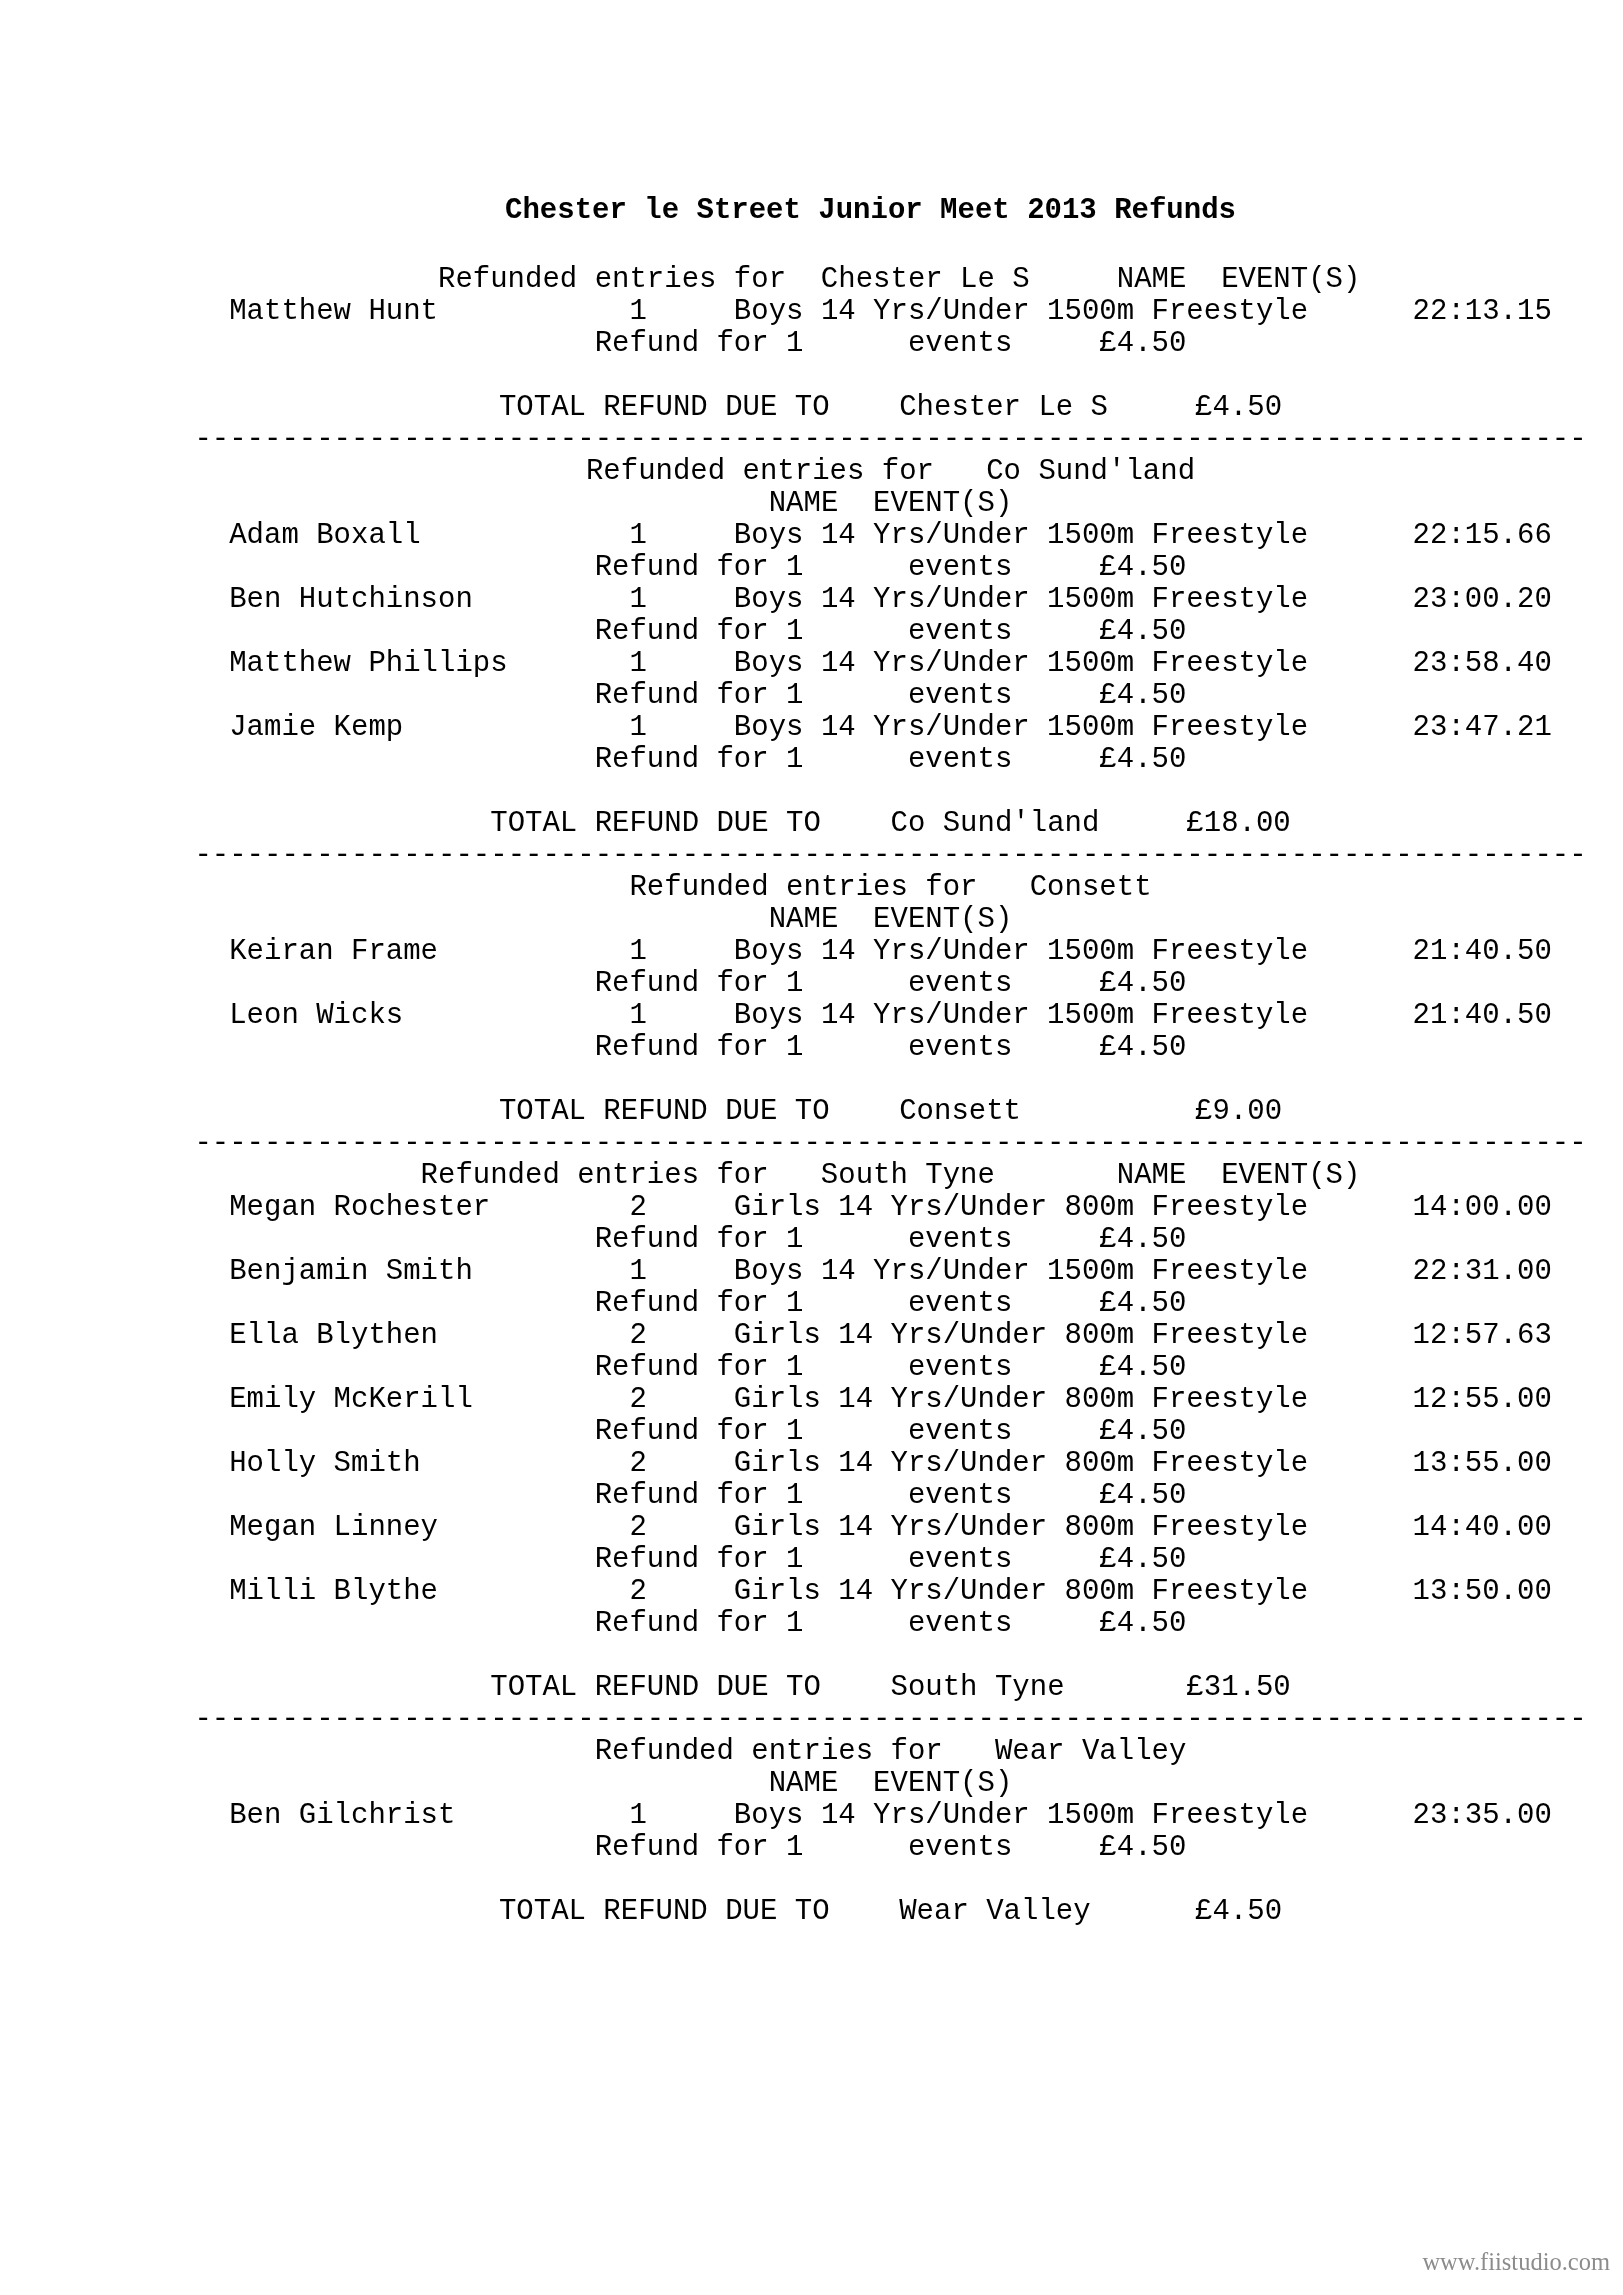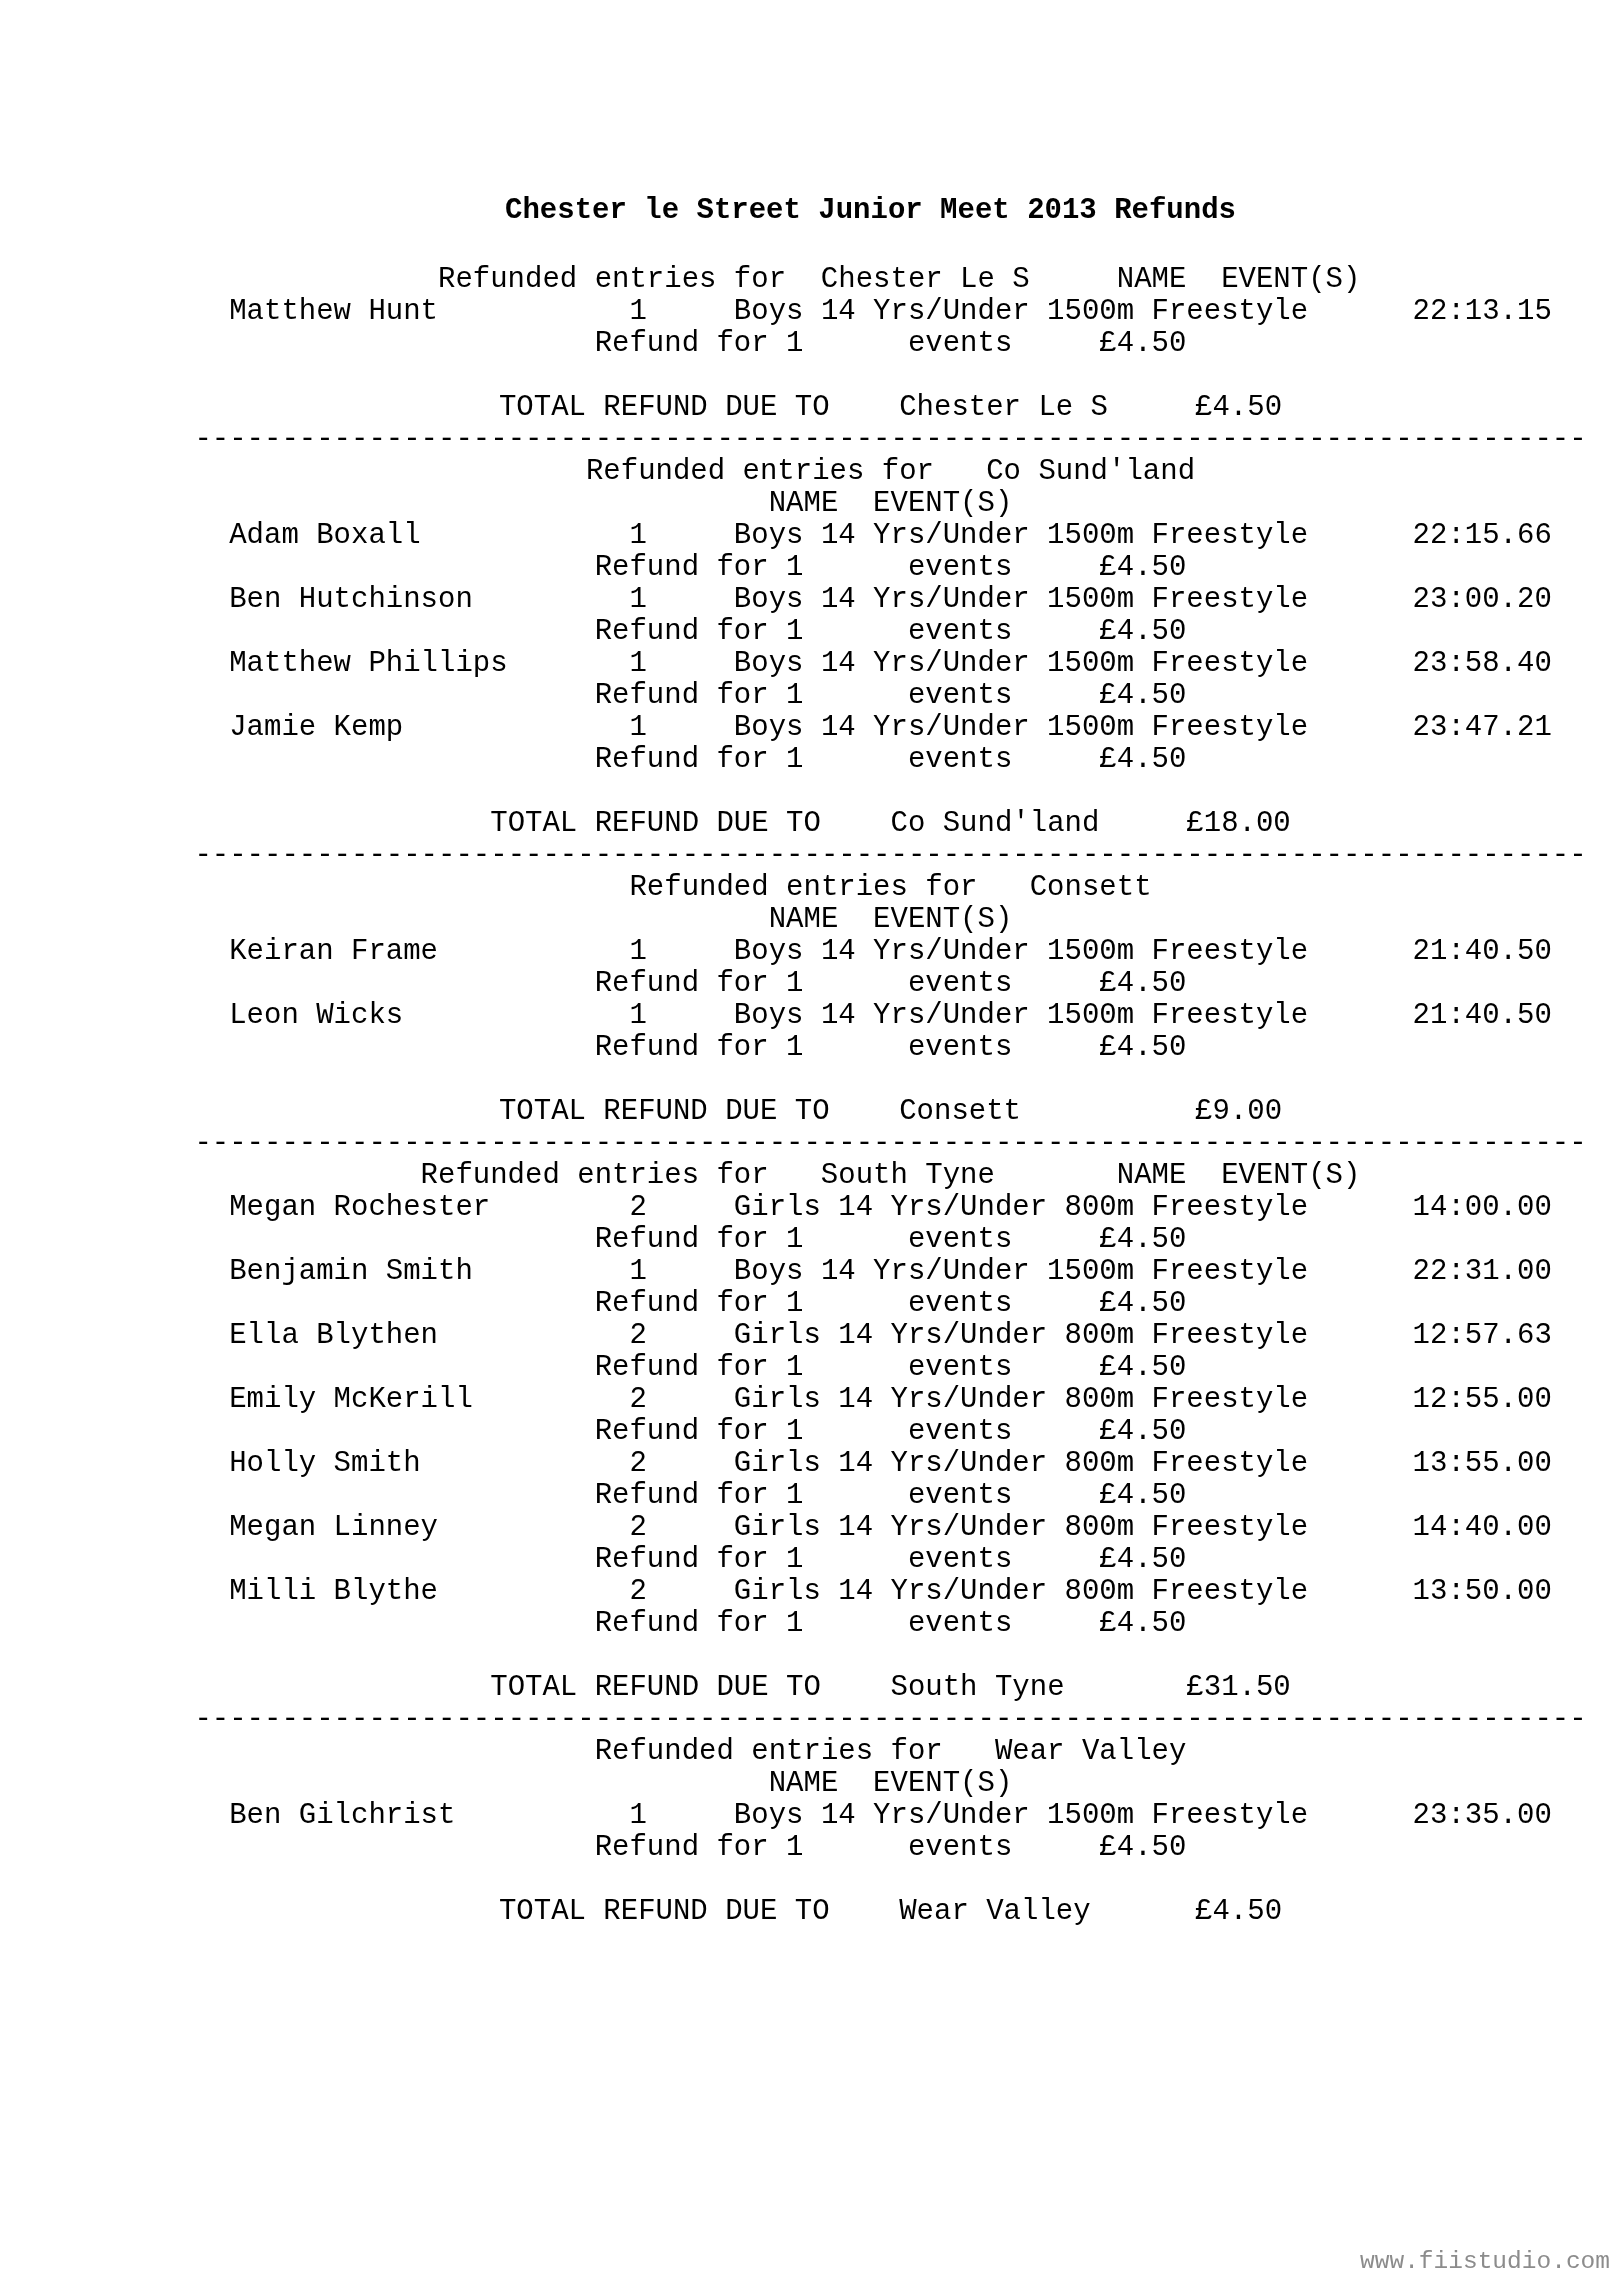--- a/index.html
+++ b/index.html
@@ -32,21 +32,21 @@
     padding: 0;
     font: inherit;
     line-height: inherit;
     white-space: pre;
     text-align: center;
   }
   .watermark {
     position: absolute;
     right: 14px;
     top: 2250px;
-    font-family: Liberation Mono, monospace;
+    font-family: Liberation Serif, serif;
     font-size: 24.5px;
     line-height: 1;
     color: #8c8c8c;
     margin-left: 12px;
   }
 </style>
 </head>
 <body>
 
 <div class="page">

